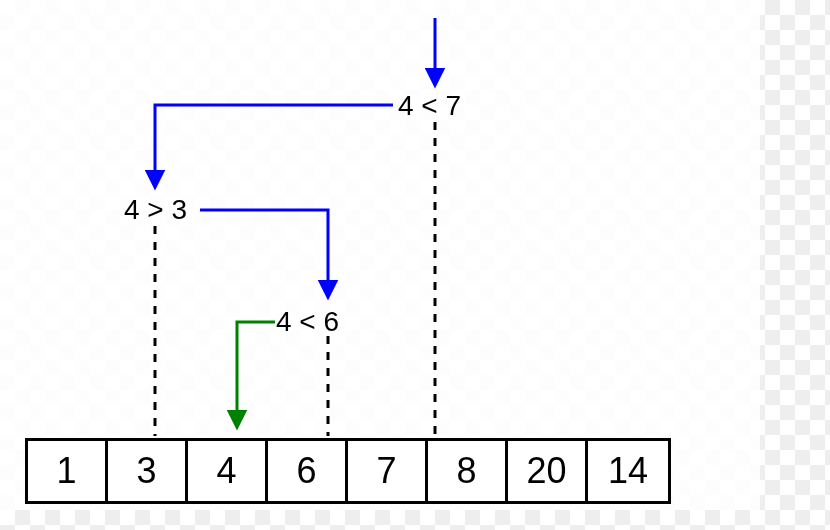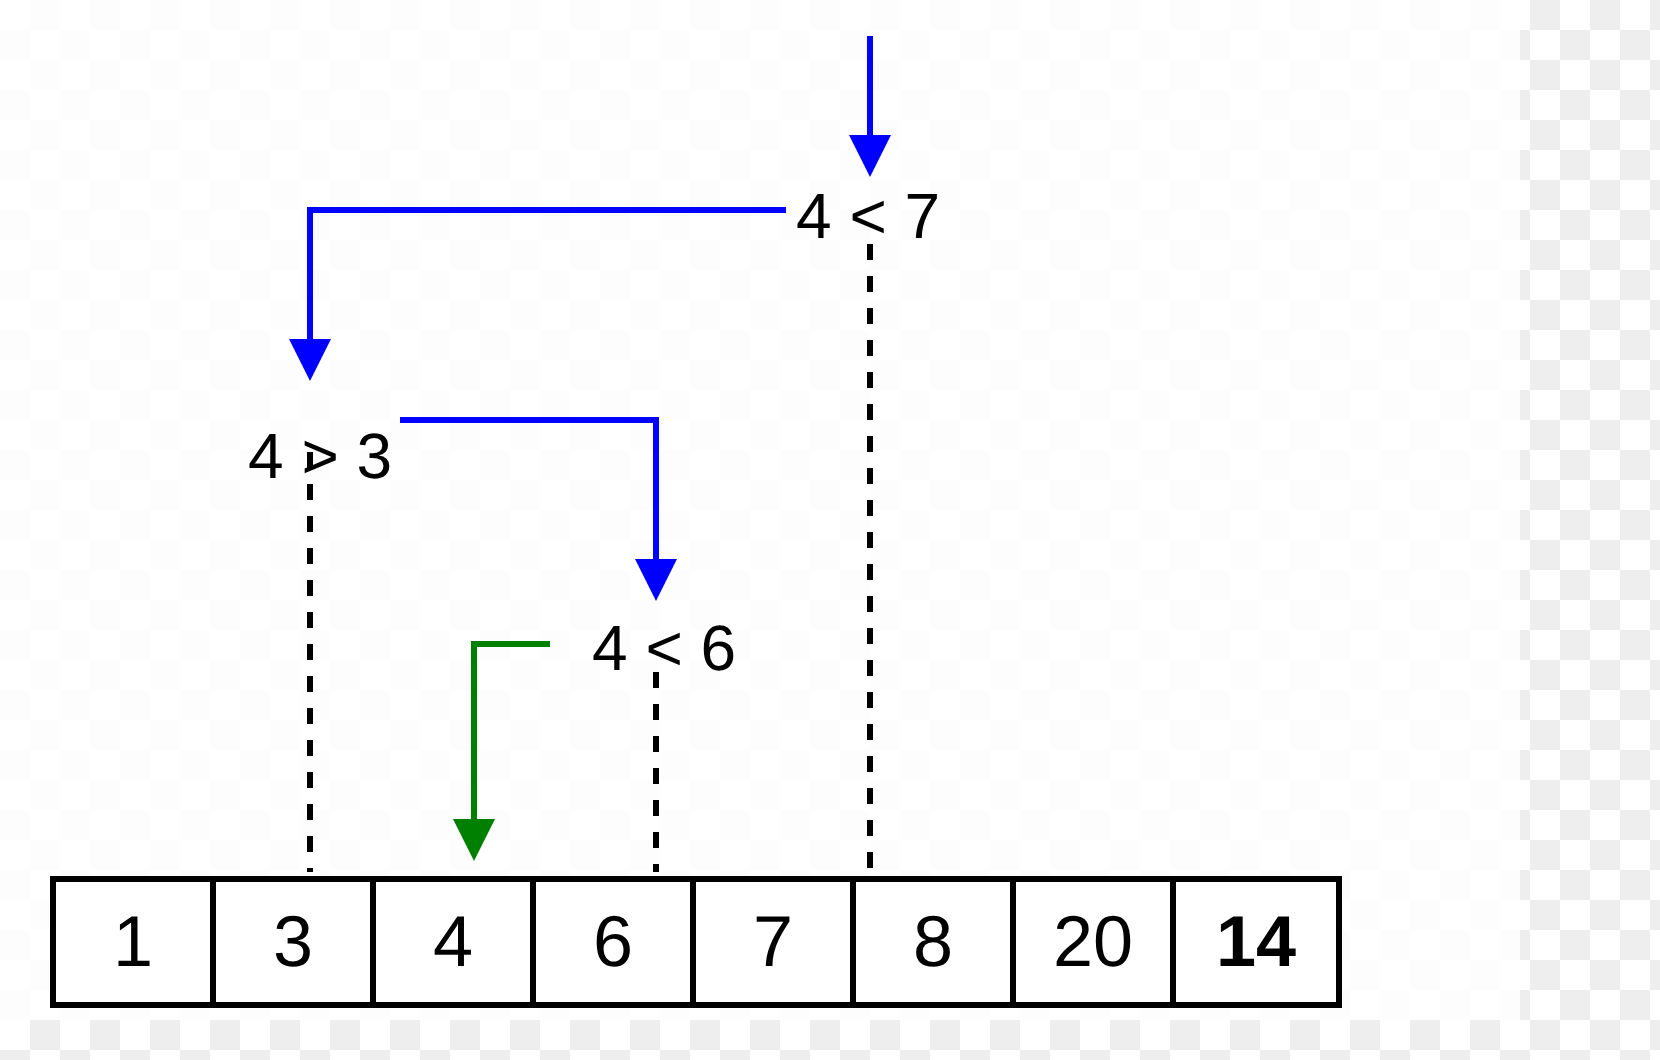--- a/index.html
+++ b/index.html
@@ -41,24 +41,24 @@
     .cell {
       width: 80px;
       height: 60px;
       border-right: 3px solid #000;
       display: flex;
       align-items: center;
       justify-content: center;
       font-size: 36px;
       background: #fff;
     }
-    .cell:last-child { border-right: none; font-weight: bold; }
+    .cell:last-child { border-right: none; }
     .label {
       position: absolute;
-      font-size: 32px;
+      font-size: 28px;
       white-space: nowrap;
       text-align: center;
     }
   </style>
 </head>
 <body>
 
 <div class="white-bg"></div>
 
 <svg class="diagram" viewBox="0 0 830 530">
@@ -80,22 +80,22 @@
   <line x1="155" y1="226" x2="155" y2="436" stroke="#000" stroke-width="3" stroke-dasharray="8,8"></line>
 
   <polyline points="200,210 328,210 328,290" fill="none" stroke="#0000FF" stroke-width="3" marker-end="url(#arrow-blue)"></polyline>
 
   <line x1="328" y1="336" x2="328" y2="436" stroke="#000" stroke-width="3" stroke-dasharray="8,8"></line>
 
   <polyline points="275,322 237,322 237,420" fill="none" stroke="#008000" stroke-width="3" marker-end="url(#arrow-green)"></polyline>
 </svg>
 
 <div class="label" style="left:398px; top:90px;">4 &lt; 7</div>
-<div class="label" style="left:124px; top:210px;">4 &gt; 3</div>
-<div class="label" style="left:296px; top:306px;">4 &lt; 6</div>
+<div class="label" style="left:124px; top:194px;">4 &gt; 3</div>
+<div class="label" style="left:276px; top:306px;">4 &lt; 6</div>
 
 <div class="array-row">
   <div class="cell">1</div>
   <div class="cell">3</div>
   <div class="cell">4</div>
   <div class="cell">6</div>
   <div class="cell">7</div>
   <div class="cell">8</div>
   <div class="cell">20</div>
   <div class="cell">14</div>

